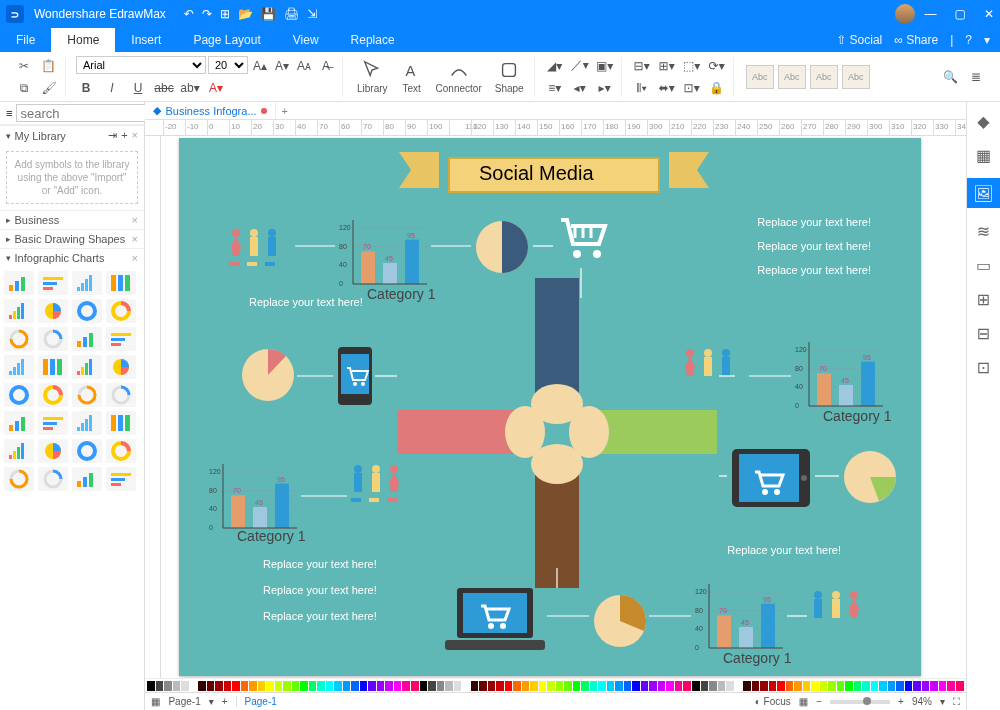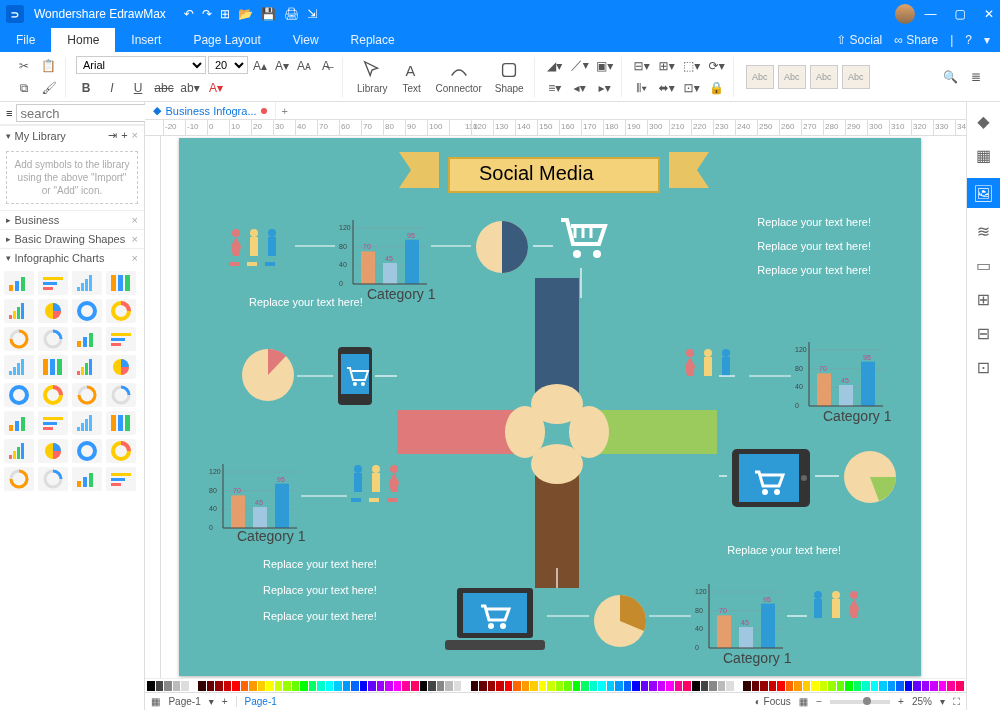--- a/index.html
+++ b/index.html
@@ -939,21 +939,21 @@
       <span>▾</span>
       <span>+</span>
       <span style="border-left:1px solid #ddd;padding-left:8px;color:#1177dd;">Page-1</span>
       <span style="margin-left:auto;">◐ <span>Focus</span></span>
       <span>▦</span>
       <span>−</span>
       <span style="width:60px;height:4px;background:#ddd;position:relative;">
           <span style="position:absolute;left:54%;top:-3px;width:8px;height:8px;border-radius:50%;background:#888;"></span>
         </span>
       <span>+</span>
-      <span>25%</span>
+      <span>94%</span>
       <span>▾</span>
       <span>⛶</span>
     </div>
   </div>
 
   <div class="rside">
     <div class="rbtn">◆</div>
     <div class="rbtn">▦</div>
     <div class="rbtn active">🖼</div>
     <div class="rbtn">≋</div>

